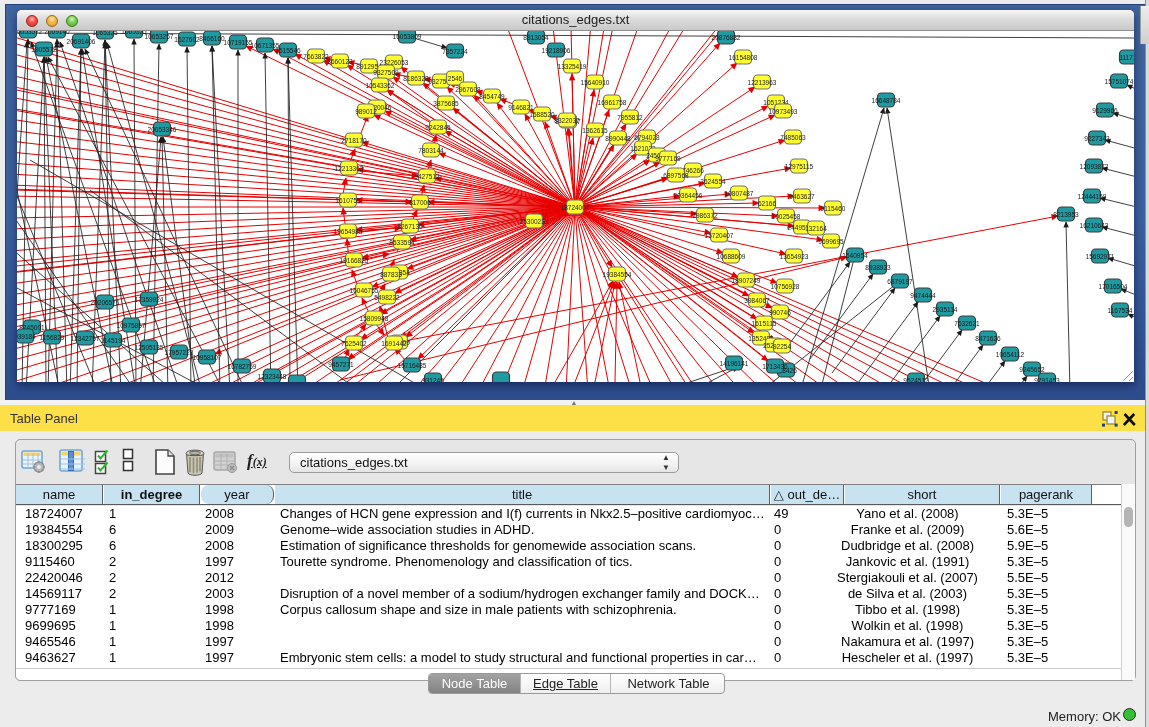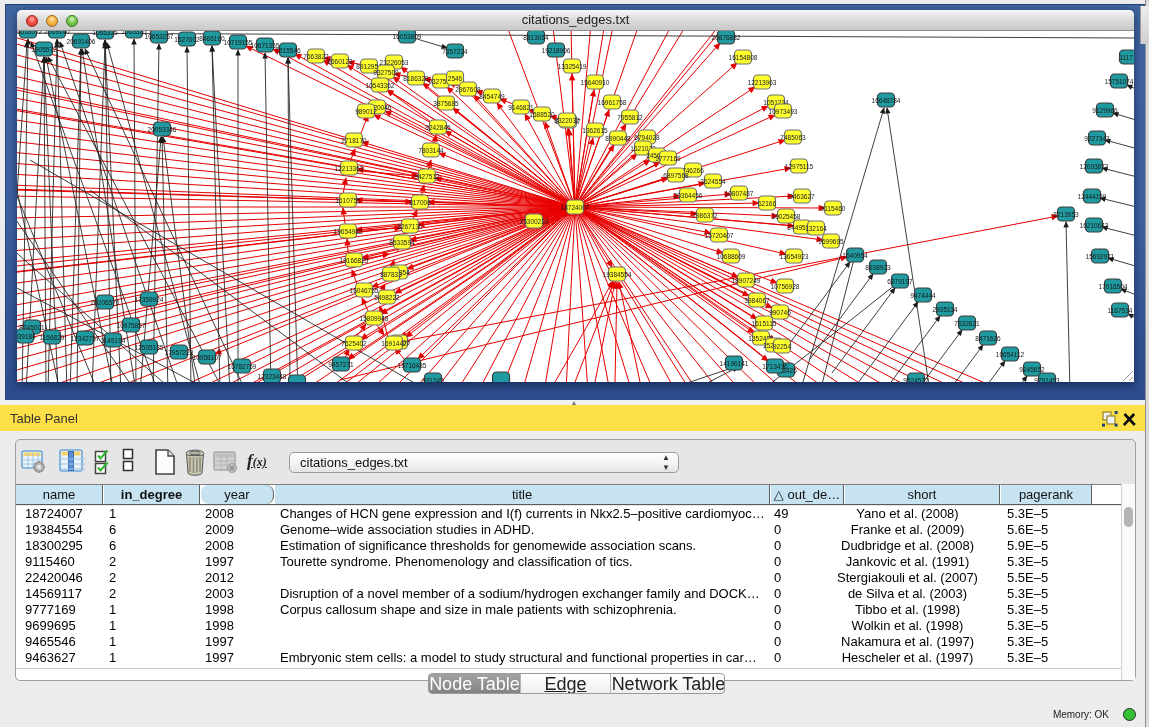--- a/index.html
+++ b/index.html
@@ -47,24 +47,24 @@
 .c3 { left:189px; width:70px; }
 .c4 { left:264px; width:490px; }
 .c5 { left:758px; width:70px; }
 .c6 { left:814px; width:155px; text-align:center; }
 .c7 { left:991px; width:100px; }
 #tbelow { position:absolute; left:0; top:228px; width:1105px; height:12px; background:#fff; border-top:1px solid #c8c8c8; border-radius:0 0 0 5px; }
 #vscroll { position:absolute; left:1105px; top:44px; width:14px; height:196px; background:#fafafa; border-left:1px solid #d0d0d0; }
 #vthumb { position:absolute; left:2px; top:23px; width:9px; height:20px; border-radius:5px; background:#b4b4b4; }
 
 #tabs { position:absolute; left:428px; top:673px; width:297px; height:21px; border:1px solid #9a9a9a; border-radius:4px;
-  background:linear-gradient(180deg,#ffffff,#efefef); overflow:hidden; font-size:18px; }
+  background:linear-gradient(180deg,#ffffff,#efefef); overflow:hidden; font-size:13px; }
 #tabs .seg { position:absolute; top:0; height:21px; line-height:20px; text-align:center; color:#222; }
 #tabs .sel { background:linear-gradient(180deg,#a2a2a2,#7f7f7f); color:#fff; }
-#memory { position:absolute; right:40px; top:709px; font-size:10px; color:#222; }
+#memory { position:absolute; right:28px; top:709px; font-size:13px; color:#222; }
 #memdot { position:absolute; right:13px; top:708px; width:13px; height:13px; border-radius:50%; background:#35c135; border:1px solid #2a2a2a; }
 #rightstrip { position:absolute; left:1145px; top:0; width:4px; height:727px; background:#dadada; border-left:1px solid #8f8f8f; }
 </style></head>
 <body>
 <div id="stage">
   <div id="bluebg"></div>
   <div id="netwin">
     <div id="titlebar">
         <div id="title">citations_edges.txt</div>
       <div class="tl" id="tlr"></div>

